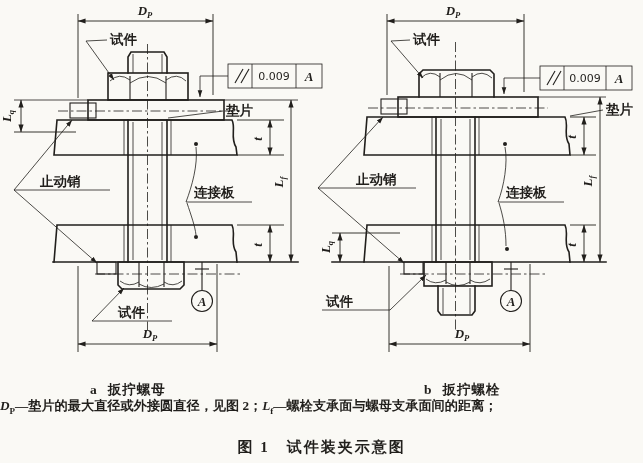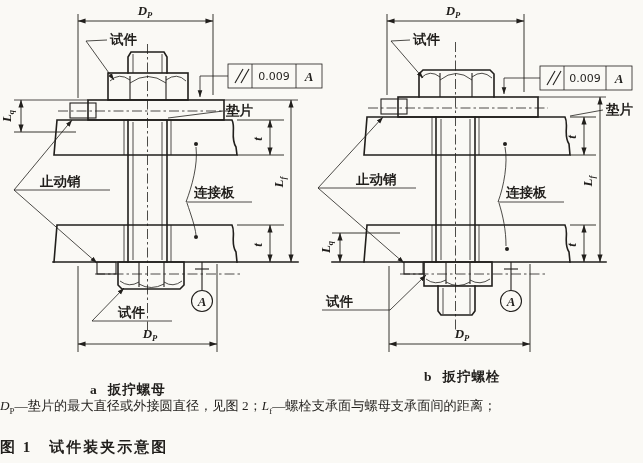--- a/index.html
+++ b/index.html
@@ -14,27 +14,27 @@
   .tl{fill:none;stroke:#211f1c;stroke-width:.8}
   .dim{fill:none;stroke:#211f1c;stroke-width:.9}
   .cl{fill:none;stroke:#211f1c;stroke-width:.8;stroke-dasharray:10 3 2.5 3}
   text{fill:#211f1c}
   .cjk{font-size:13.5px;font-weight:bold;font-family:"Liberation Serif","DejaVu Serif",serif}
   .sym{font-style:italic;font-size:13px;font-weight:bold;font-family:"Liberation Serif","DejaVu Serif",serif}
   .sub{font-size:8.5px}
   .tolv{font-size:11px;font-family:"DejaVu Sans","Liberation Sans",sans-serif}
   .caption{position:absolute;font-size:13.5px;font-weight:bold;letter-spacing:1px}
   .caption .mk{font-family:"Liberation Serif",serif;margin-right:10px}
-  .legend{position:absolute;left:0;width:513px;font-size:13.2px;font-weight:normal;line-height:21px}
+  .legend{position:absolute;left:0;width:513px;font-size:13.2px;font-weight:bold;line-height:21px}
   .legend p{margin:0;padding:0}
   .lg1{padding-left:22px}
   .lg2{padding-left:14px}
   .legend i{font-style:italic}
   .legend sub{font-size:9px}
-  .fig-title{position:absolute;top:438px;left:0;width:643px;
+  .fig-title{position:absolute;top:438px;left:0;width:643px;text-align:center;
     font-size:15px;font-weight:bold;letter-spacing:2px}
 </style>
 </head>
 <body>
 
 <svg width="643" height="378" viewBox="0 0 643 378">
   <defs>
     <marker id="arr" viewBox="0 0 10 8" refX="9.3" refY="4" markerWidth="9" markerHeight="8" orient="auto-start-reverse">
       <path d="M0,0.8 L9.5,4 L0,7.2 Z" fill="#211f1c"></path>
     </marker>
@@ -328,21 +328,21 @@
       <line class="dim" x1="530" y1="264" x2="530" y2="352"></line>
       <line class="dim" x1="389" y1="344" x2="530" y2="344" marker-start="url(#arr)" marker-end="url(#arr)"></line>
       <text class="sym" x="462" y="338" text-anchor="middle"><tspan>D</tspan><tspan class="sub" dy="3">P</tspan></text>
     </g>
   </g>
 </svg>
 
 <div class="caption" style="top:381px;left:90px">
   <span class="mk">a</span><span>扳拧螺母</span>
 </div>
-<div class="caption" style="top:368px;left:424px">
+<div class="caption" style="top:381px;left:424px">
   <span class="mk">b</span><span>扳拧螺栓</span>
 </div>
 
 <div class="legend" style="top:395px">
   <p class="lg1"><i>D</i><sub>P</sub><span>—垫片的最大直径或外接圆直径，见图 2；</span><i>L</i><sub>f</sub><span>—螺栓支承面与螺母支承面间的距离；</span></p>
 </div>
 
 <div class="fig-title">图 1　试件装夹示意图</div>
 
 </body></html>

